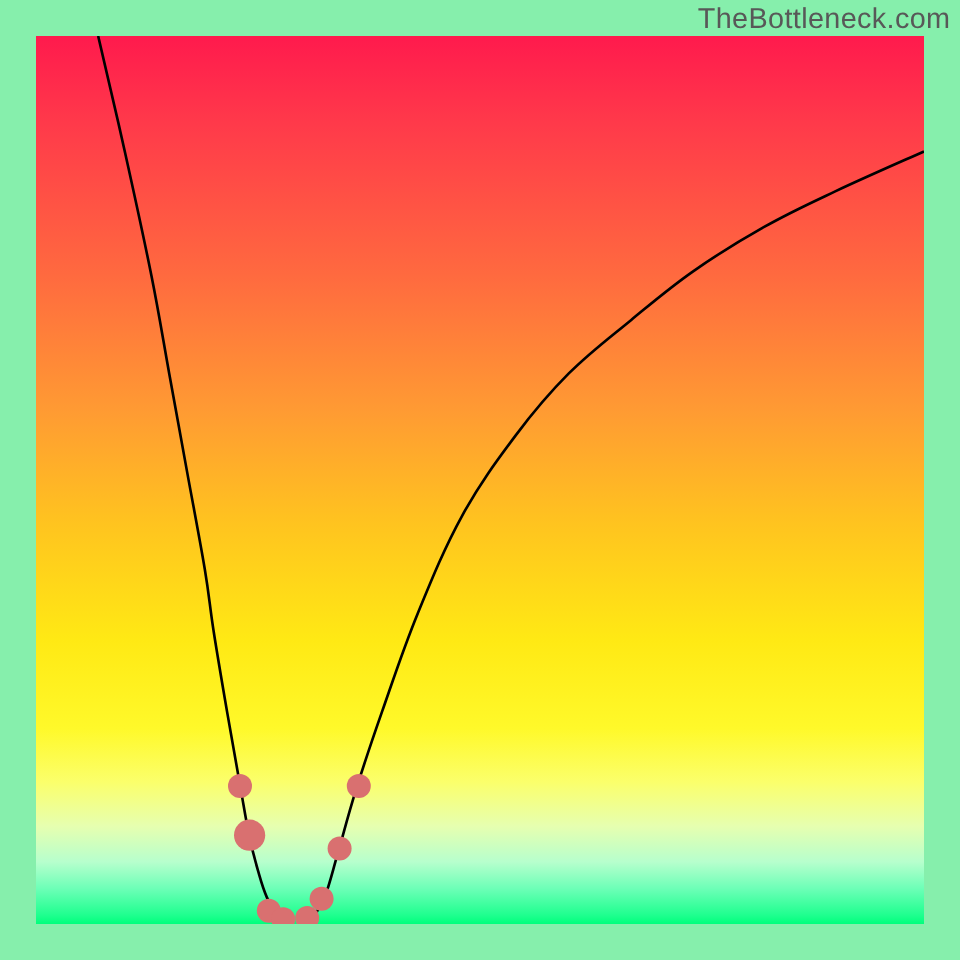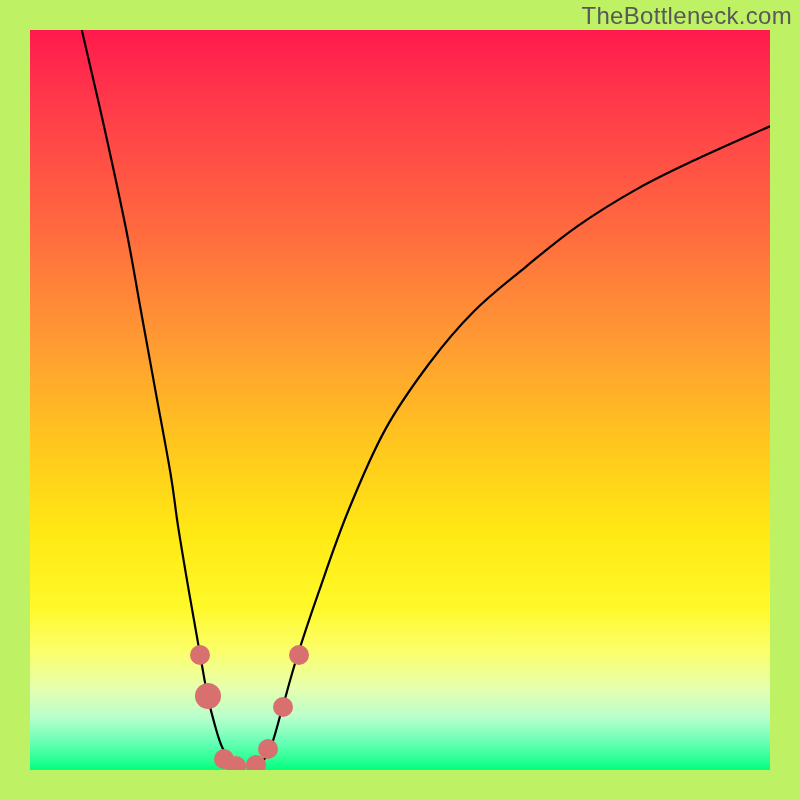--- a/index.html
+++ b/index.html
@@ -10,21 +10,21 @@
     overflow: hidden;
     background: #000;
     font-family: Arial, Helvetica, sans-serif;
   }
   .frame {
     position: absolute;
     top: 0;
     left: 0;
     width: 800px;
     height: 800px;
-    background: #bef264;
+    background: #86efac;
   }
   .plot {
     position: absolute;
     top: 30px;
     left: 30px;
     width: 740px;
     height: 740px;
     background: linear-gradient(to bottom,
       #ff1a4d 0%,
       #ff3a4a 10%,

